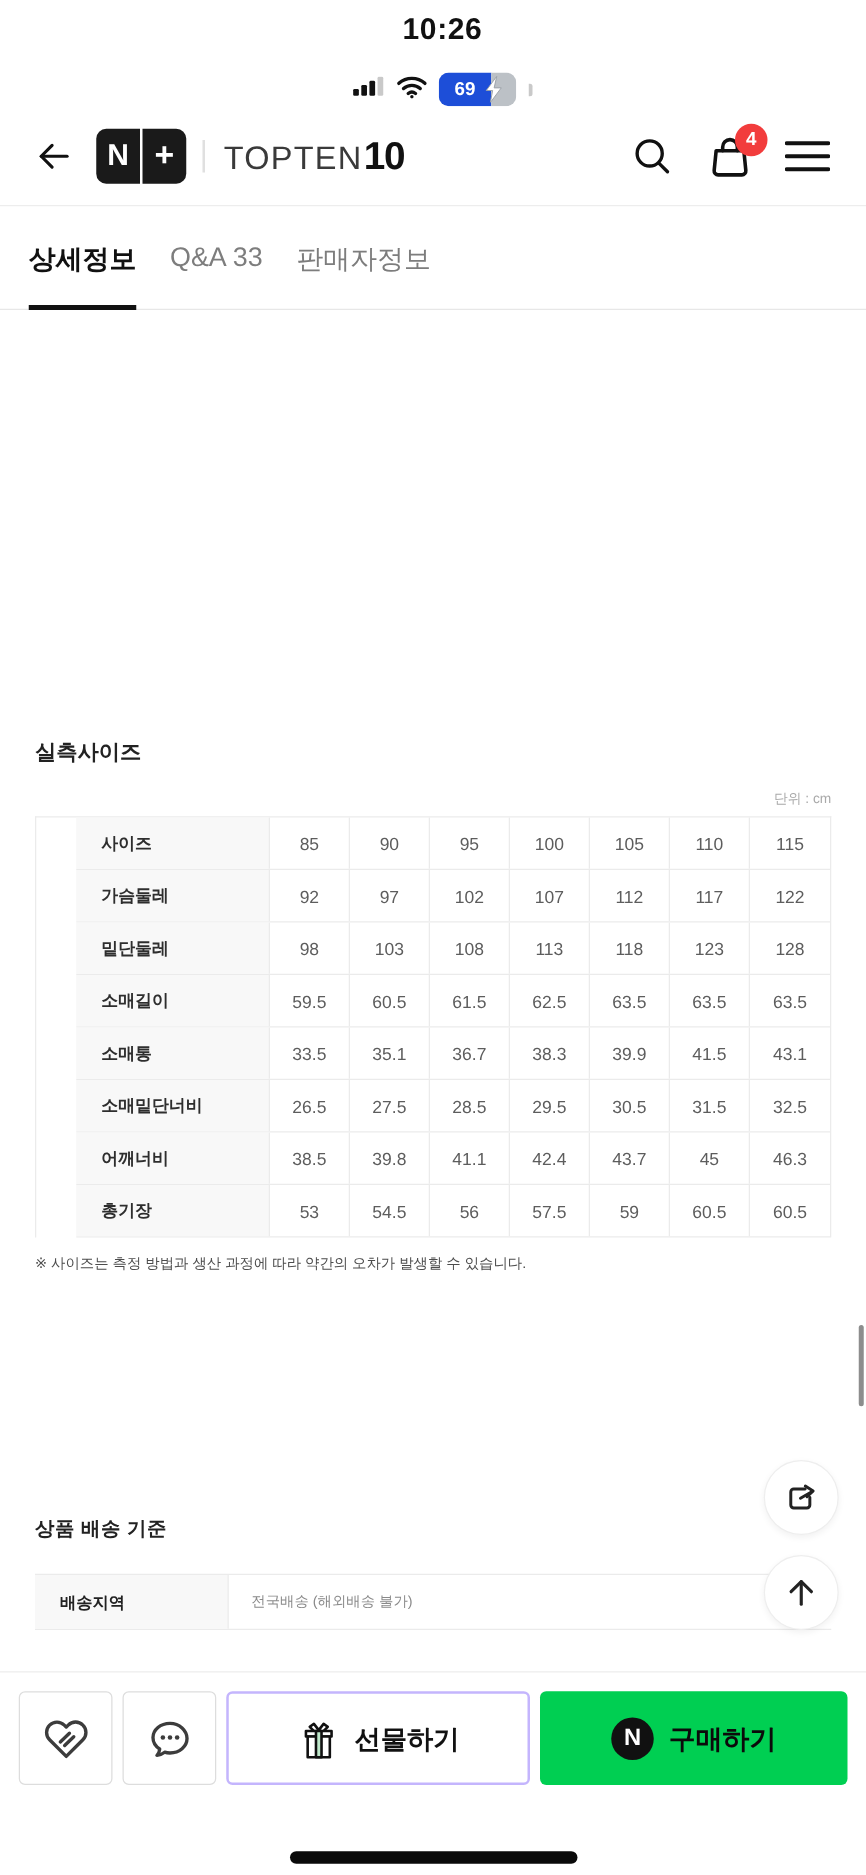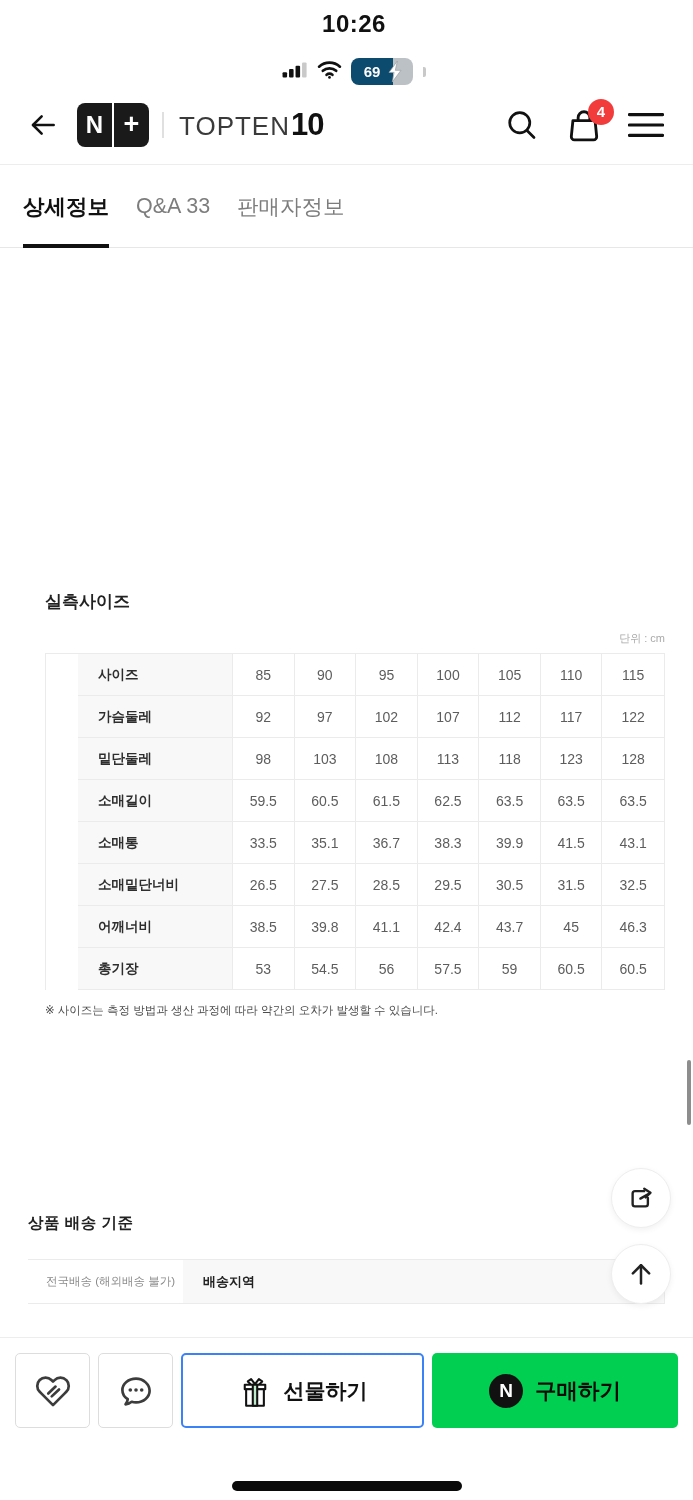--- a/index.html
+++ b/index.html
@@ -5,21 +5,21 @@
   * { margin:0; padding:0; box-sizing:border-box; }
   html,body { background:#fff; }
   body { font-family:"Liberation Sans","DejaVu Sans",sans-serif; width:693px; height:1500px; overflow:hidden; }
   .page { position:relative; width:693px; height:1500px; background:#fff; overflow:hidden; }
 
   
   .status-bar { height:85px; display:flex; align-items:center; justify-content:space-between; padding:10px 30px 0 45px;flex-direction:column; }
   .time { font-size:24px; font-weight:700; color:#111; letter-spacing:.5px; }
   .status-icons { display:flex; align-items:center; gap:9px; }
   .battery { position:relative; display:flex; width:62px; height:27px; border-radius:8px; overflow:hidden; }
-  .battery .pct { width:42px; background:#0c4a6e; color:#fff; font-size:15px; font-weight:700; display:flex; align-items:center; justify-content:center; }
+  .battery .pct { width:42px; background:#1d4ed8; color:#fff; font-size:15px; font-weight:700; display:flex; align-items:center; justify-content:center; }
   .battery .rest { flex:1; background:#bcc1c6; }
   .battery svg { position:absolute; left:36px; top:3px; }
   .battery-nub { width:3px; height:10px; background:#c9c9c9; border-radius:0 2px 2px 0; margin-left:1px; }
 
   
   .header { height:80px; display:flex; align-items:center; padding:0 25px; border-bottom:1px solid #ededed; }
   .back-btn { width:36px; height:36px; display:flex; align-items:center; justify-content:center; margin-right:16px; }
   .npay { display:flex; gap:2px; background:#fff; margin-right:13px; }
   .npay span { background:#1a1a1a; color:#fff; font-weight:800; font-size:24px; width:35px; height:44px; display:flex; align-items:center; justify-content:center; }
   .npay .n-l { border-radius:8px 0 0 8px; }
@@ -34,21 +34,21 @@
 
   
   .tabs { height:83px; display:flex; align-items:stretch; padding:0 23px; gap:27px; border-bottom:1px solid #e7e7e7; }
   .tab { display:flex; align-items:center; font-size:21.5px; color:#7d7d7d; position:relative; white-space:nowrap; }
   .tab.active { color:#111; font-weight:700; }
   .tab.active::after { content:""; position:absolute; left:0; right:0; bottom:-1px; height:4px; background:#111; }
 
   
   .main { position:relative; height:1252px; }
 
-  .size-section { position:absolute; left:28px; right:28px; top:342px;margin-left:17px; }
+  .size-section { position:absolute; left:28px; right:28px; top:342px; }
   .sec-title { font-size:17px; font-weight:700; color:#222; }
   .unit-note { text-align:right; font-size:11px; color:#a9a9a9; margin-top:18px; margin-bottom:7px; }
   .size-table { border:1px solid #ebebeb; border-bottom:none;padding-left:32px; }
   .srow { display:grid; grid-template-columns:155px repeat(7,1fr); border-bottom:1px solid #ebebeb; height:42px; }
   .scell { display:flex; align-items:center; justify-content:center; font-size:14px; color:#5d5d5d; border-right:1px solid #ebebeb; }
   .scell:last-child { border-right:none; }
   .scell.label { justify-content:flex-start; padding-left:20px; background:#f8f8f8; color:#2e2e2e; font-weight:600; font-size:13.5px; }
   .footnote { margin-top:13px; font-size:11.5px; color:#4c4c4c; }
 
   .ship-section { position:absolute; left:28px; right:28px; top:965px; }
@@ -62,21 +62,21 @@
   .scroll-thumb { position:absolute; right:2px; top:812px; width:4px; height:65px; border-radius:2px; background:#8d8d8d; }
 
   .float-btn { position:absolute; right:22px; width:60px; height:60px; border-radius:50%; background:#fff; border:1px solid #eee; box-shadow:0 2px 6px rgba(0,0,0,.06); display:flex; align-items:center; justify-content:center; }
   .float-share { top:920px; }
   .float-top { top:996px; }
 
   
   .bottom-bar { position:absolute; left:0; right:0; bottom:0; height:163px; background:#fff; border-top:1px solid #ededed; z-index:5; }
   .bb-row { display:flex; gap:8px; padding:15px 15px 0 15px; }
   .sq-btn { width:75px; height:75px; border:1px solid #ddd; border-radius:5px; background:#fff; display:flex; align-items:center; justify-content:center; }
-  .gift-btn { width:243px; height:75px; border:2px solid #3b82f6; border-radius:5px; background:#fff; display:flex; align-items:center; justify-content:center; gap:12px; font-size:21px; font-weight:700; color:#111; }
+  .gift-btn { width:243px; height:75px; border:2px solid #c4b5fd; border-radius:5px; background:#fff; display:flex; align-items:center; justify-content:center; gap:12px; font-size:21px; font-weight:700; color:#111; }
   .buy-btn { width:246px; height:75px; border:none; border-radius:5px; background:#00cf52; display:flex; align-items:center; justify-content:center; gap:12px; font-size:21.5px; font-weight:700; color:#0b0b0b; }
   .n-circle { width:34px; height:34px; border-radius:50%; background:#111; color:#fff; font-size:19px; font-weight:800; display:flex; align-items:center; justify-content:center; }
   .home-indicator { position:absolute; left:50%; transform:translateX(-50%); bottom:9px; width:230px; height:10px; border-radius:6px; background:#0a0a0a; }
 </style>
 </head>
 <body>
 
 <div class="page">
 
   <div class="status-bar">
@@ -241,22 +241,22 @@
         </div>
       </div>
 
       <div class="footnote">※ 사이즈는 측정 방법과 생산 과정에 따라 약간의 오차가 발생할 수 있습니다.</div>
     </div>
 
     <div class="ship-section">
       <div class="ship-title">상품 배송 기준</div>
       <div class="ship-table">
         <div class="shrow">
+          <div class="shcell label">배송지역</div>
           <div class="shcell value">전국배송 (해외배송 불가)</div>
-          <div class="shcell label">배송지역</div>
         </div>
       </div>
     </div>
 
     <div class="scroll-thumb"></div>
 
     <div class="float-btn float-share">
       <svg width="30" height="30" viewBox="0 0 24 24" fill="none" stroke="#222" stroke-width="1.9" stroke-linecap="round" stroke-linejoin="round">
           <path d="M14.5 6.5H7.2a1.9 1.9 0 0 0-1.9 1.9v8.4a1.9 1.9 0 0 0 1.9 1.9h8.4a1.9 1.9 0 0 0 1.9-1.9V12"></path>
           <path d="M11.5 12.5 19 8.2"></path>

